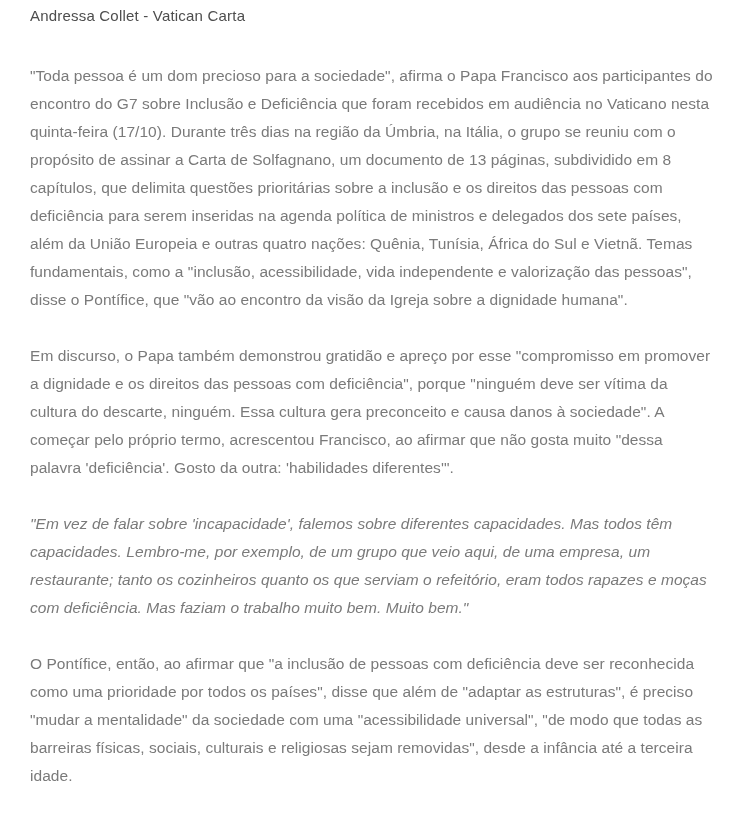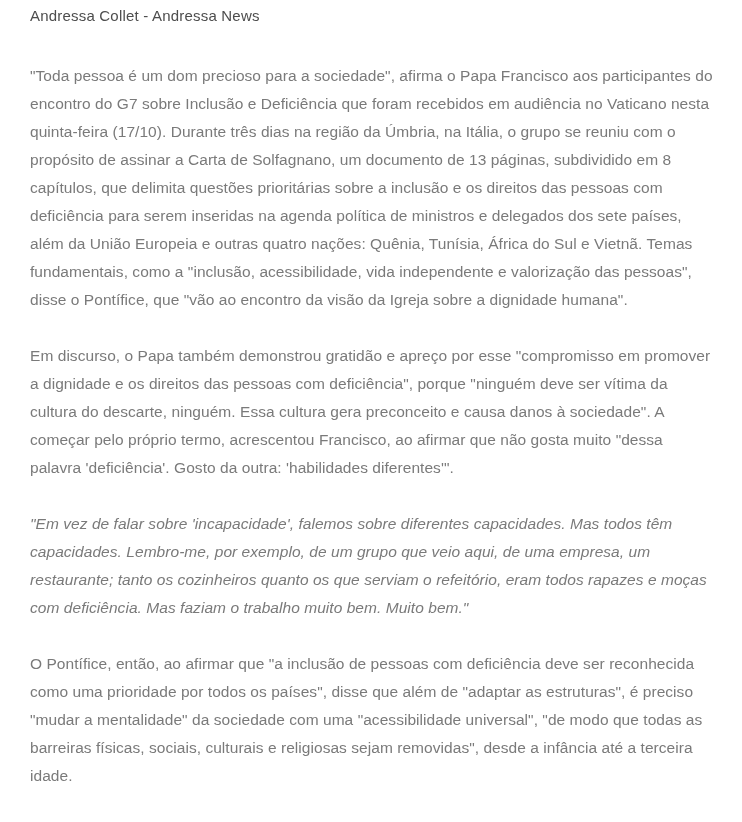--- a/index.html
+++ b/index.html
@@ -34,21 +34,21 @@
     text-align: left;
   }
   .para.italic {
     font-style: italic;
   }
 </style>
 </head>
 <body>
 
 <div class="article">
-  <div class="byline">Andressa Collet - Andressa News</div>
+  <div class="byline">Andressa Collet - Vatican Carta</div>
 
   <p class="para">"Toda pessoa é um dom precioso para a sociedade", afirma o Papa Francisco aos participantes do encontro do G7 sobre Inclusão e Deficiência que foram recebidos em audiência no Vaticano nesta quinta-feira (17/10). Durante três dias na região da Úmbria, na Itália, o grupo se reuniu com o propósito de assinar a Carta de Solfagnano, um documento de 13 páginas, subdividido em 8 capítulos, que delimita questões prioritárias sobre a inclusão e os direitos das pessoas com deficiência para serem inseridas na agenda política de ministros e delegados dos sete países, além da União Europeia e outras quatro nações: Quênia, Tunísia, África do Sul e Vietnã. Temas fundamentais, como a "inclusão, acessibilidade, vida independente e valorização das pessoas", disse o Pontífice, que "vão ao encontro da visão da Igreja sobre a dignidade humana".</p>
 
   <p class="para">Em discurso, o Papa também demonstrou gratidão e apreço por esse "compromisso em promover a dignidade e os direitos das pessoas com deficiência", porque "ninguém deve ser vítima da cultura do descarte, ninguém. Essa cultura gera preconceito e causa danos à sociedade". A começar pelo próprio termo, acrescentou Francisco, ao afirmar que não gosta muito "dessa palavra 'deficiência'. Gosto da outra: 'habilidades diferentes'".</p>
 
   <p class="para italic">"Em vez de falar sobre 'incapacidade', falemos sobre diferentes capacidades. Mas todos têm capacidades. Lembro-me, por exemplo, de um grupo que veio aqui, de uma empresa, um restaurante; tanto os cozinheiros quanto os que serviam o refeitório, eram todos rapazes e moças com deficiência. Mas faziam o trabalho muito bem. Muito bem."</p>
 
   <p class="para">O Pontífice, então, ao afirmar que "a inclusão de pessoas com deficiência deve ser reconhecida como uma prioridade por todos os países", disse que além de "adaptar as estruturas", é preciso "mudar a mentalidade" da sociedade com uma "acessibilidade universal", "de modo que todas as barreiras físicas, sociais, culturais e religiosas sejam removidas", desde a infância até a terceira idade.</p>
 </div>
 

